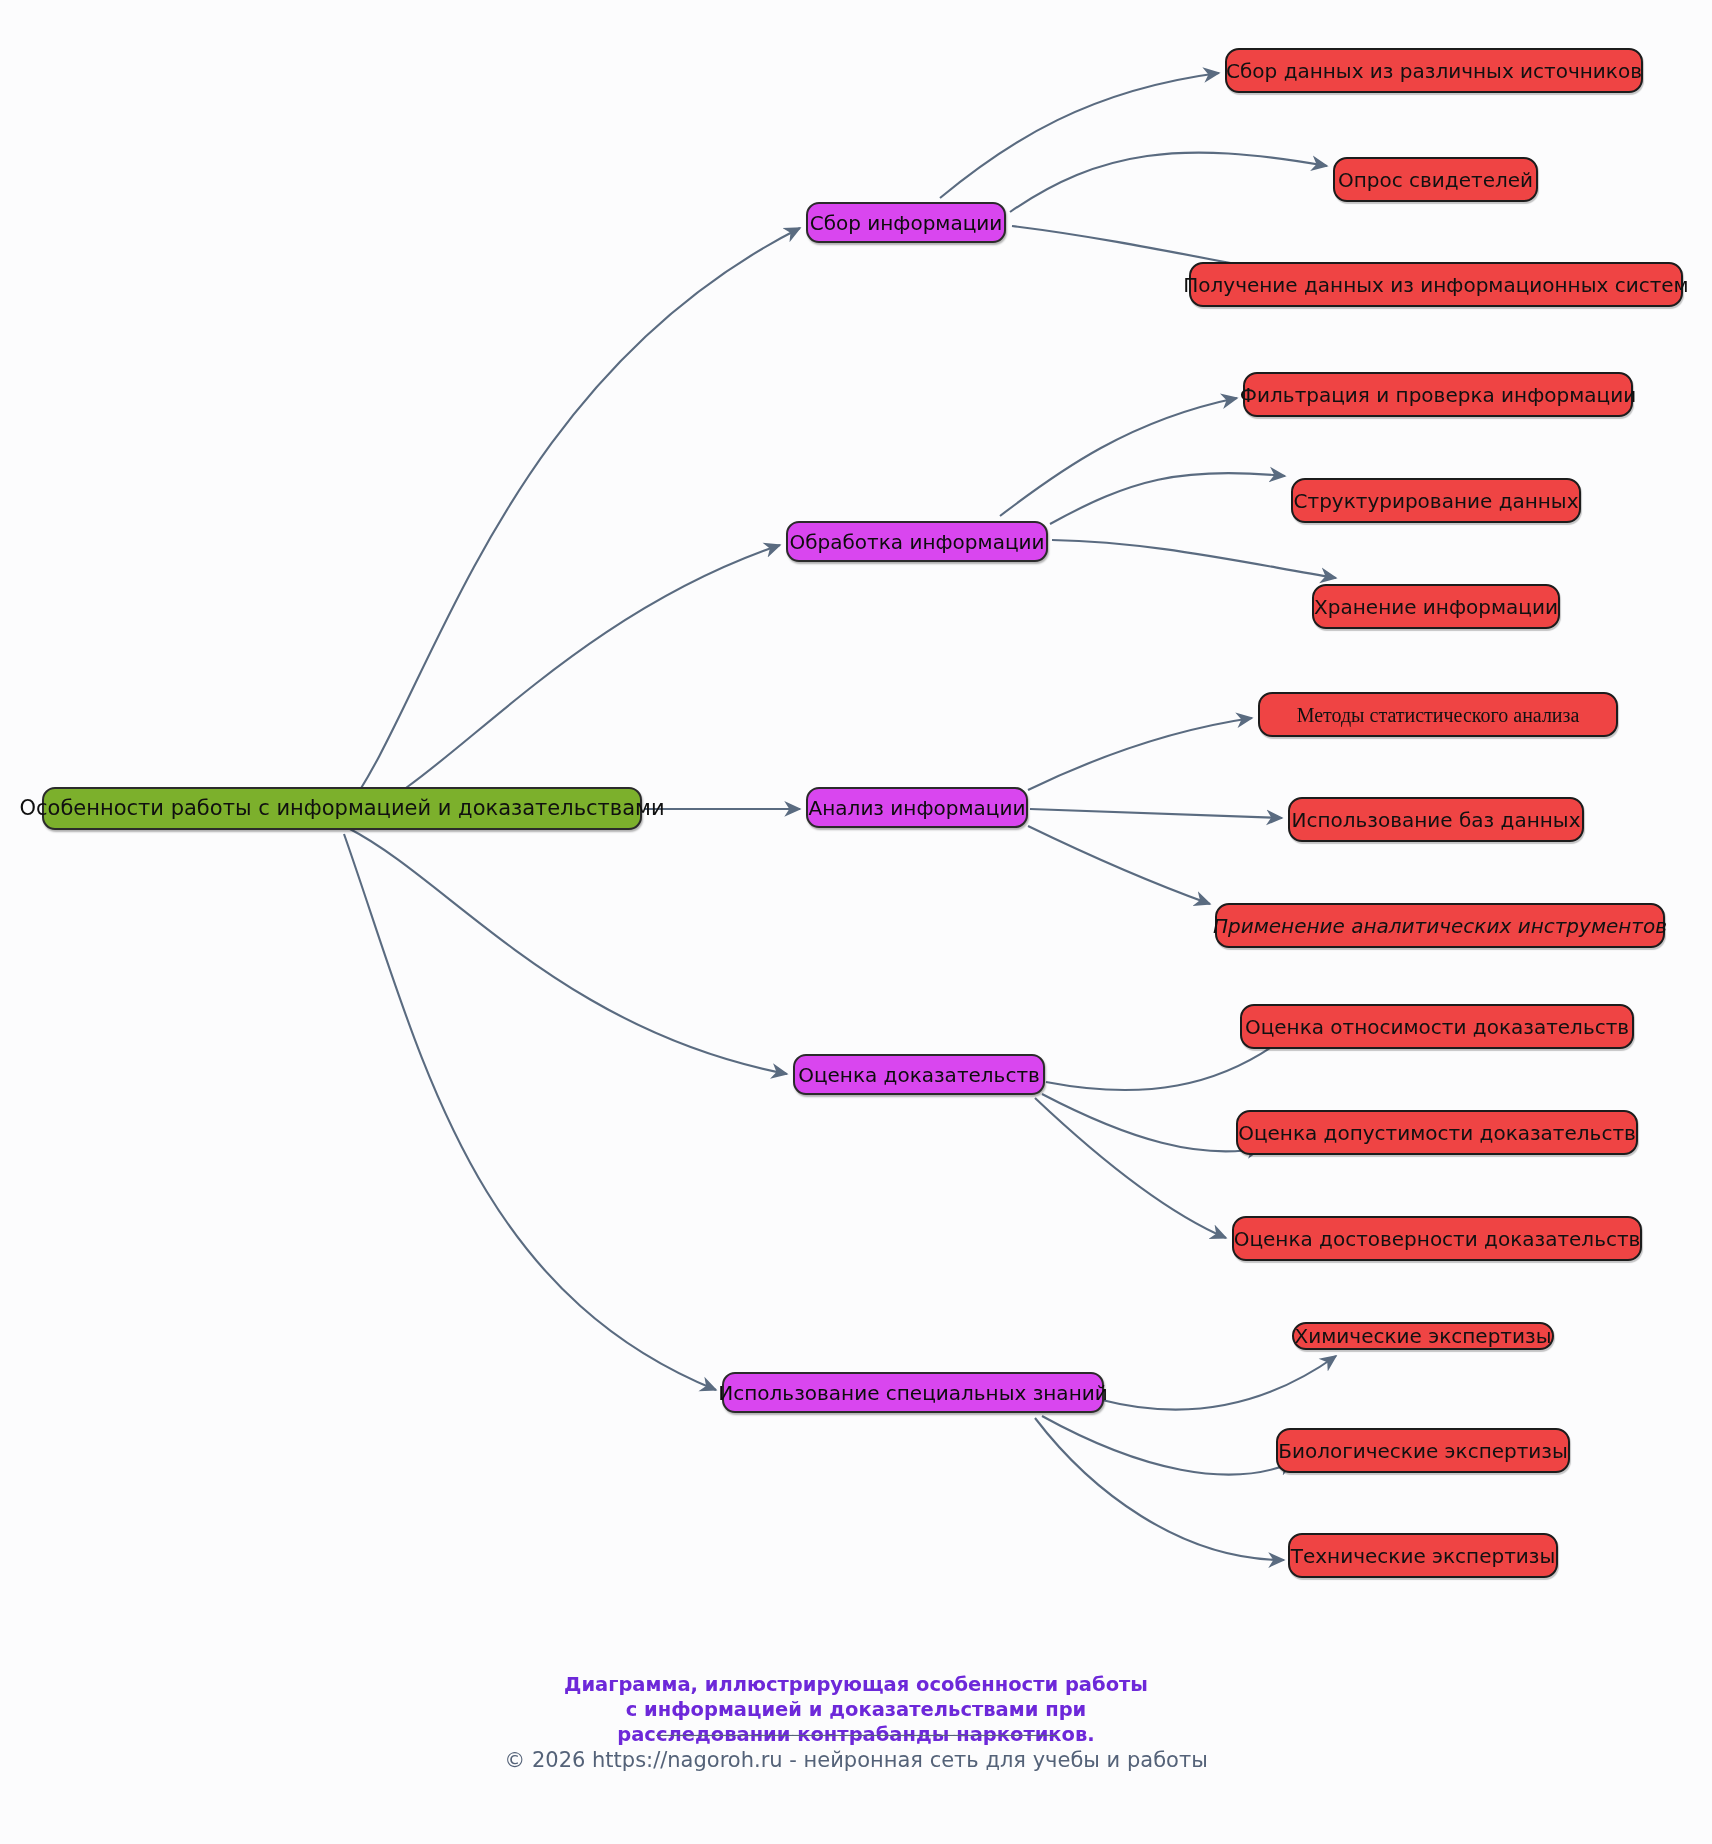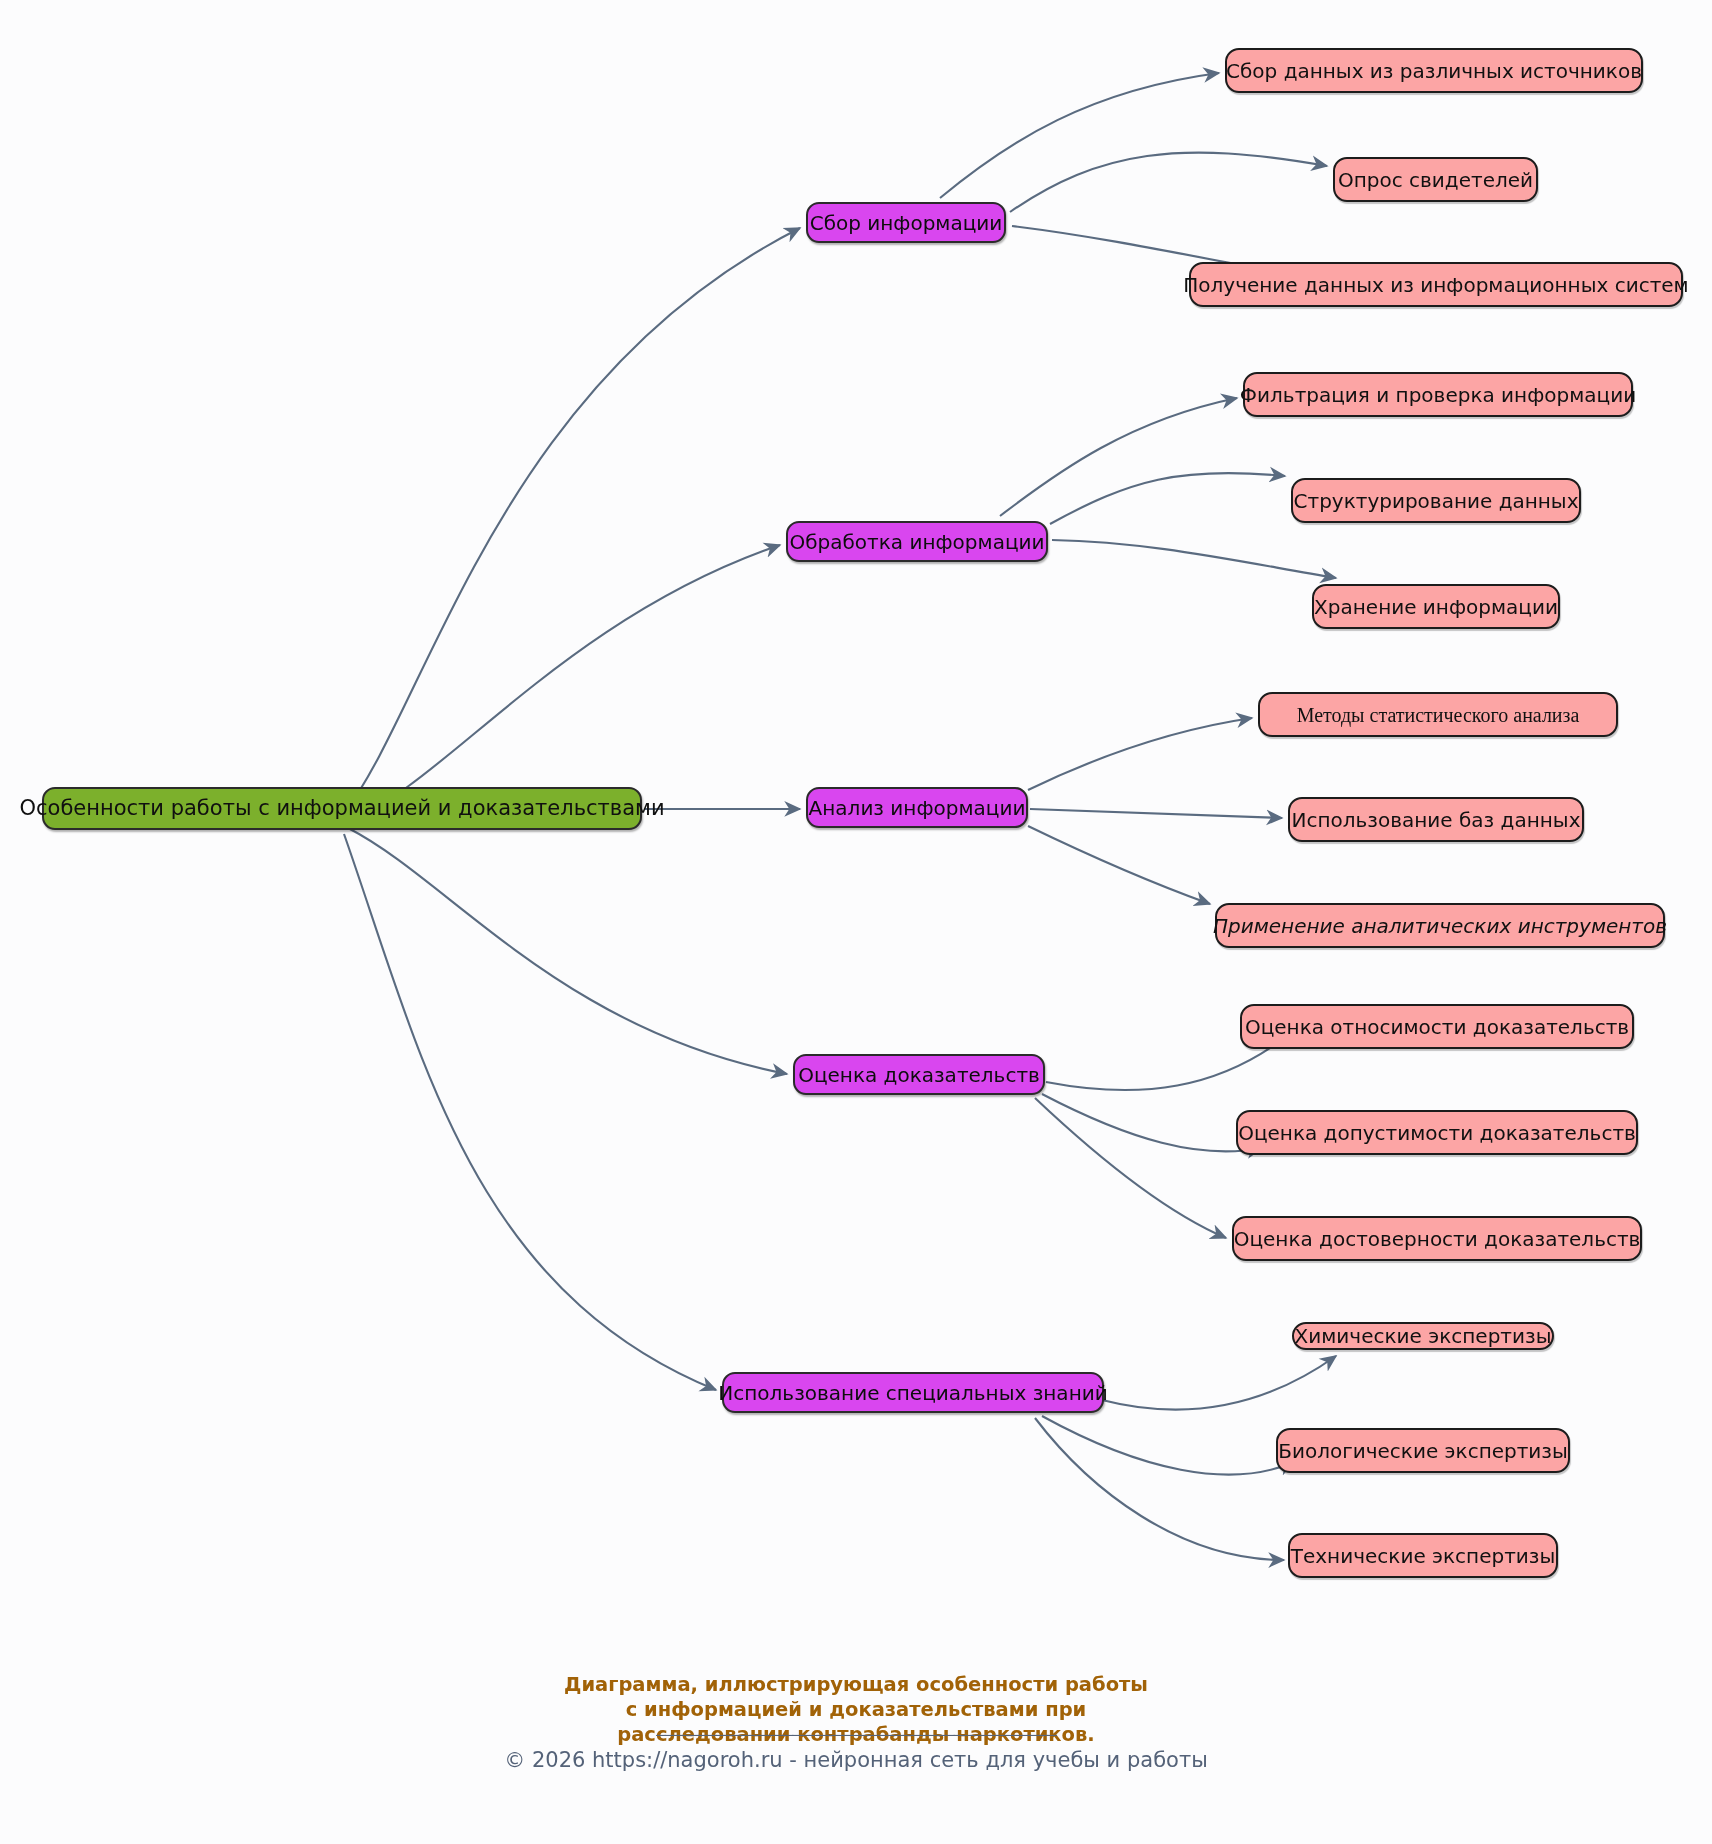--- a/index.html
+++ b/index.html
@@ -56,36 +56,36 @@
     background: #d946ef;
     border: 2px solid #2b2b2b;
     border-radius: 13px;
     color: #0d0d0d;
     font-size: 20px;
     padding: 7px 15px;
     box-shadow: 1px 2px 2px rgba(0,0,0,0.30);
   }
 
   .node-leaf {
-    background: #fca5a5;
+    background: #ef4444;
     border: 2px solid #1c1c1c;
     border-radius: 14px;
     color: #111111;
     font-size: 20px;
     padding: 0 12px;
     box-shadow: 1px 2px 1px rgba(0,0,0,0.22);
   }
 
   #caption {
     position: absolute;
     left: 0;
     top: 1672px;
     width: 1712px;
     text-align: center;
-    color: #a16207;
+    color: #6d28d9;
     font-size: 19.5px;
     font-weight: bold;
     line-height: 25px;
   }
 
   #caption-line {
     position: absolute;
     left: 0;
     top: 1714px;
     width: 1712px;

